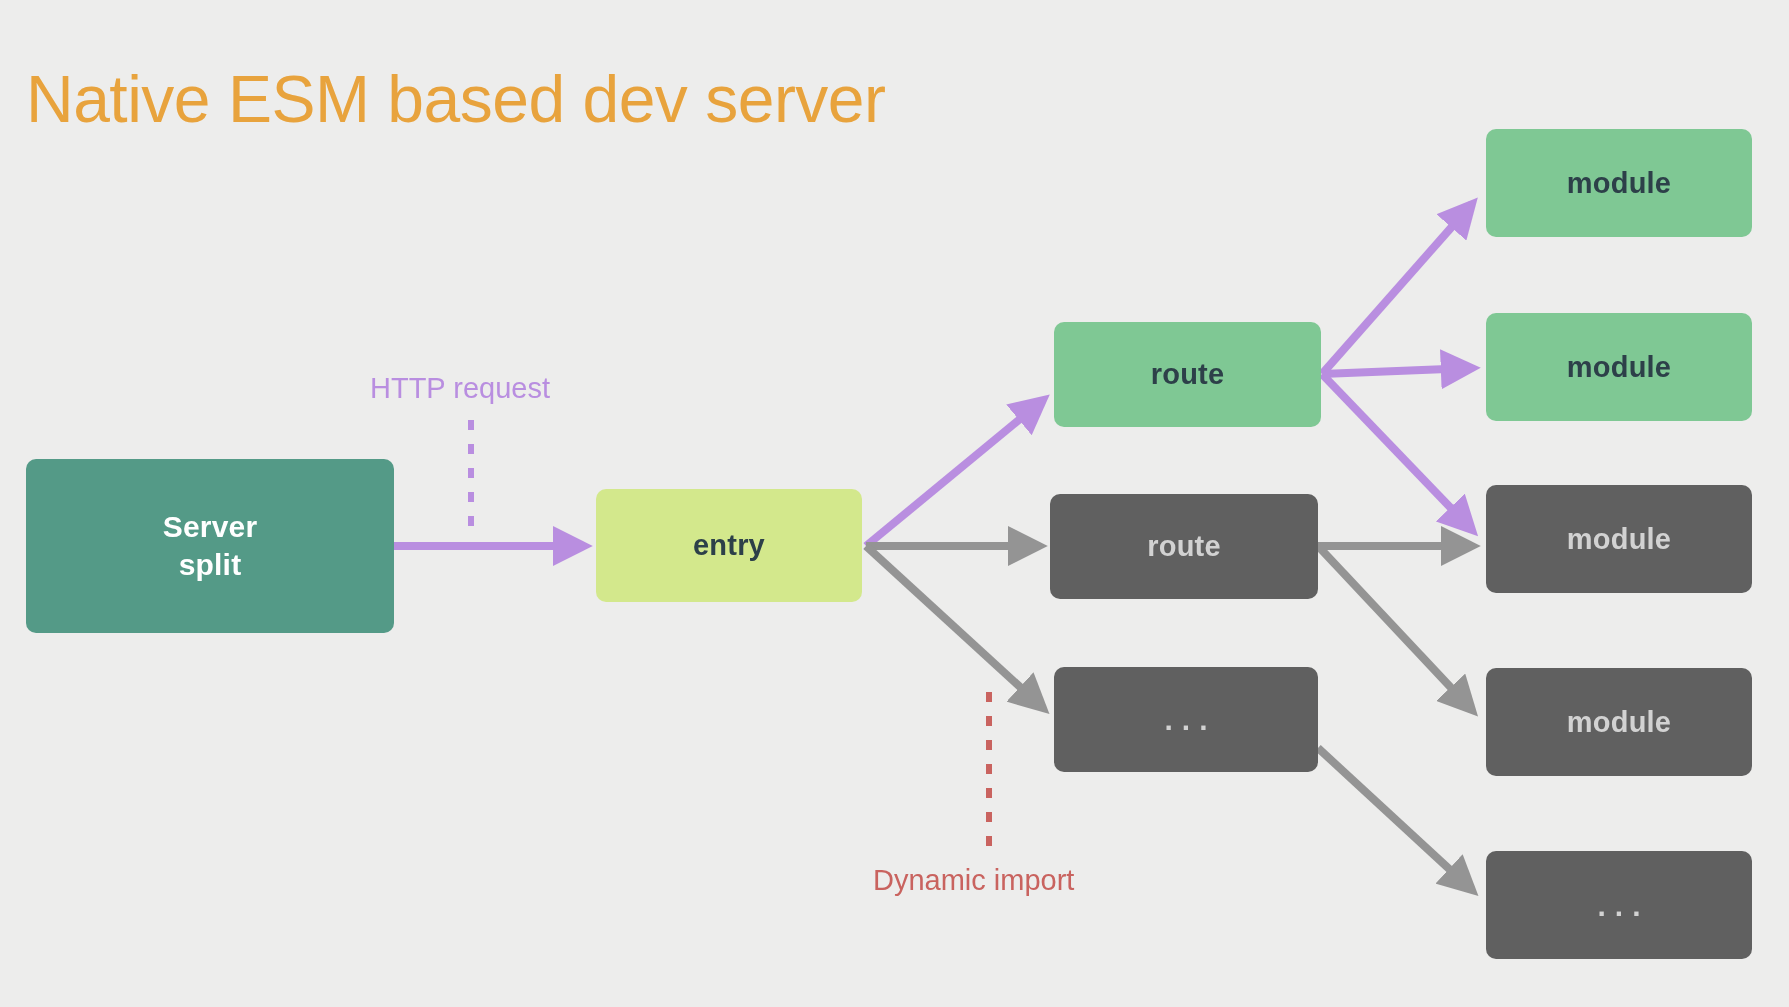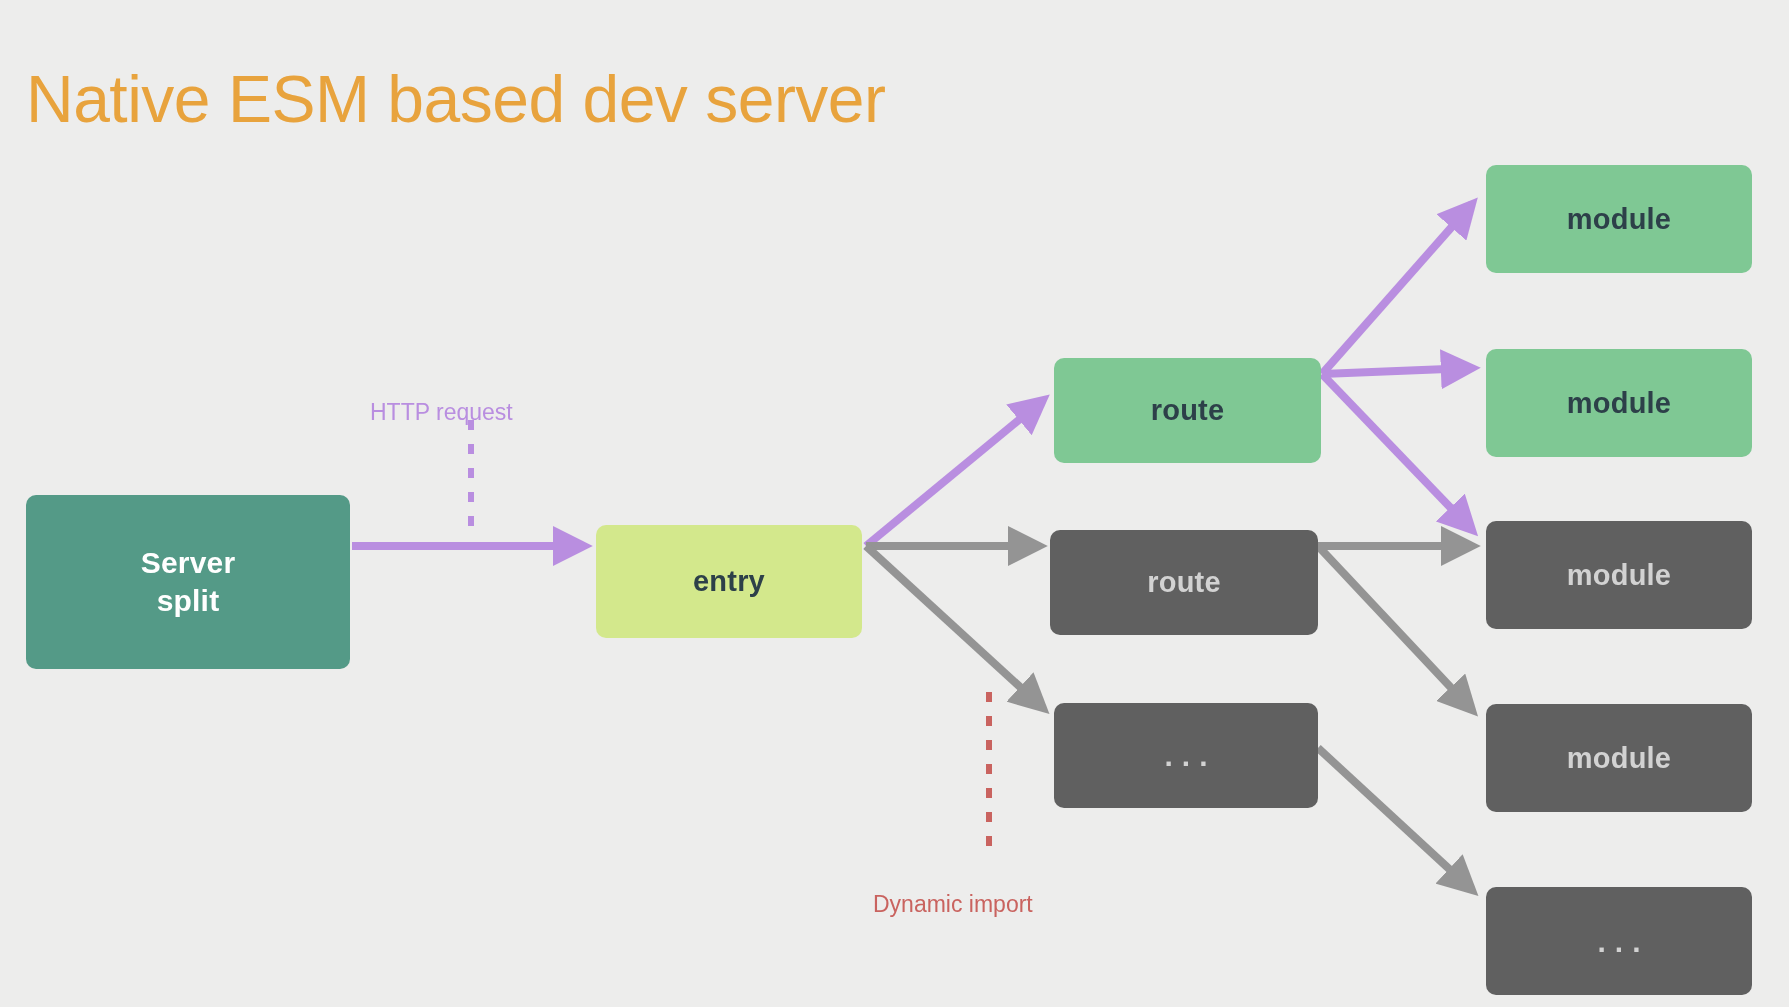--- a/index.html
+++ b/index.html
@@ -34,21 +34,20 @@
     position:absolute;
     box-sizing:border-box;
     border-radius:10px;
     display:flex;
     align-items:center;
     justify-content:center;
     font-size:29px;
     font-weight:bold;
     letter-spacing:0.2px;
     user-select:none;
-    margin-top:36px;
   }
   .node.server{
     background:#549a87;
     color:#ffffff;
     flex-direction:column;
     line-height:1.28;
     font-size:30px;
   }
   .node.entry{
     background:#d3e88c;
@@ -65,25 +64,24 @@
   .dots{
     letter-spacing:9px;
     padding-left:9px;
     font-size:30px;
     line-height:0.5;
   }
 
   
   .annot{
     position:absolute;
-    font-size:23px;
+    font-size:29px;
     line-height:1.25;
     font-weight:400;
     white-space:pre;
-    margin-top:28px;
   }
   .annot.http{ color:#b98ee0; }
   .annot.dyn{  color:#c9635f; text-align:left; }
 </style>
 </head>
 <body>
 
 <div id="stage">
 
   <div class="title">Native ESM based dev server</div>
@@ -144,21 +142,21 @@
 
     <g>
       <line x1="989" y1="692" x2="989" y2="846" stroke="#c9635f" stroke-width="6" stroke-dasharray="10 14"></line>
     </g>
   </svg>
 
   <div class="annot http" style="left:370px; top:370px;">HTTP request</div>
 
   <div class="annot dyn" style="left:873px; top:862px;"><span>Dynamic import</span><br></div>
 
-  <div class="node server" style="left:26px; top:459px; width:324px; height:174px;">
+  <div class="node server" style="left:26px; top:459px; width:368px; height:174px;">
     <span>Server</span>
     <span>split</span>
   </div>
 
   <div class="node entry" style="left:596px; top:489px; width:266px; height:113px;">
     <span>entry</span>
   </div>
 
   <div class="node green" style="left:1054px; top:322px; width:267px; height:105px;">
     <span>route</span>

